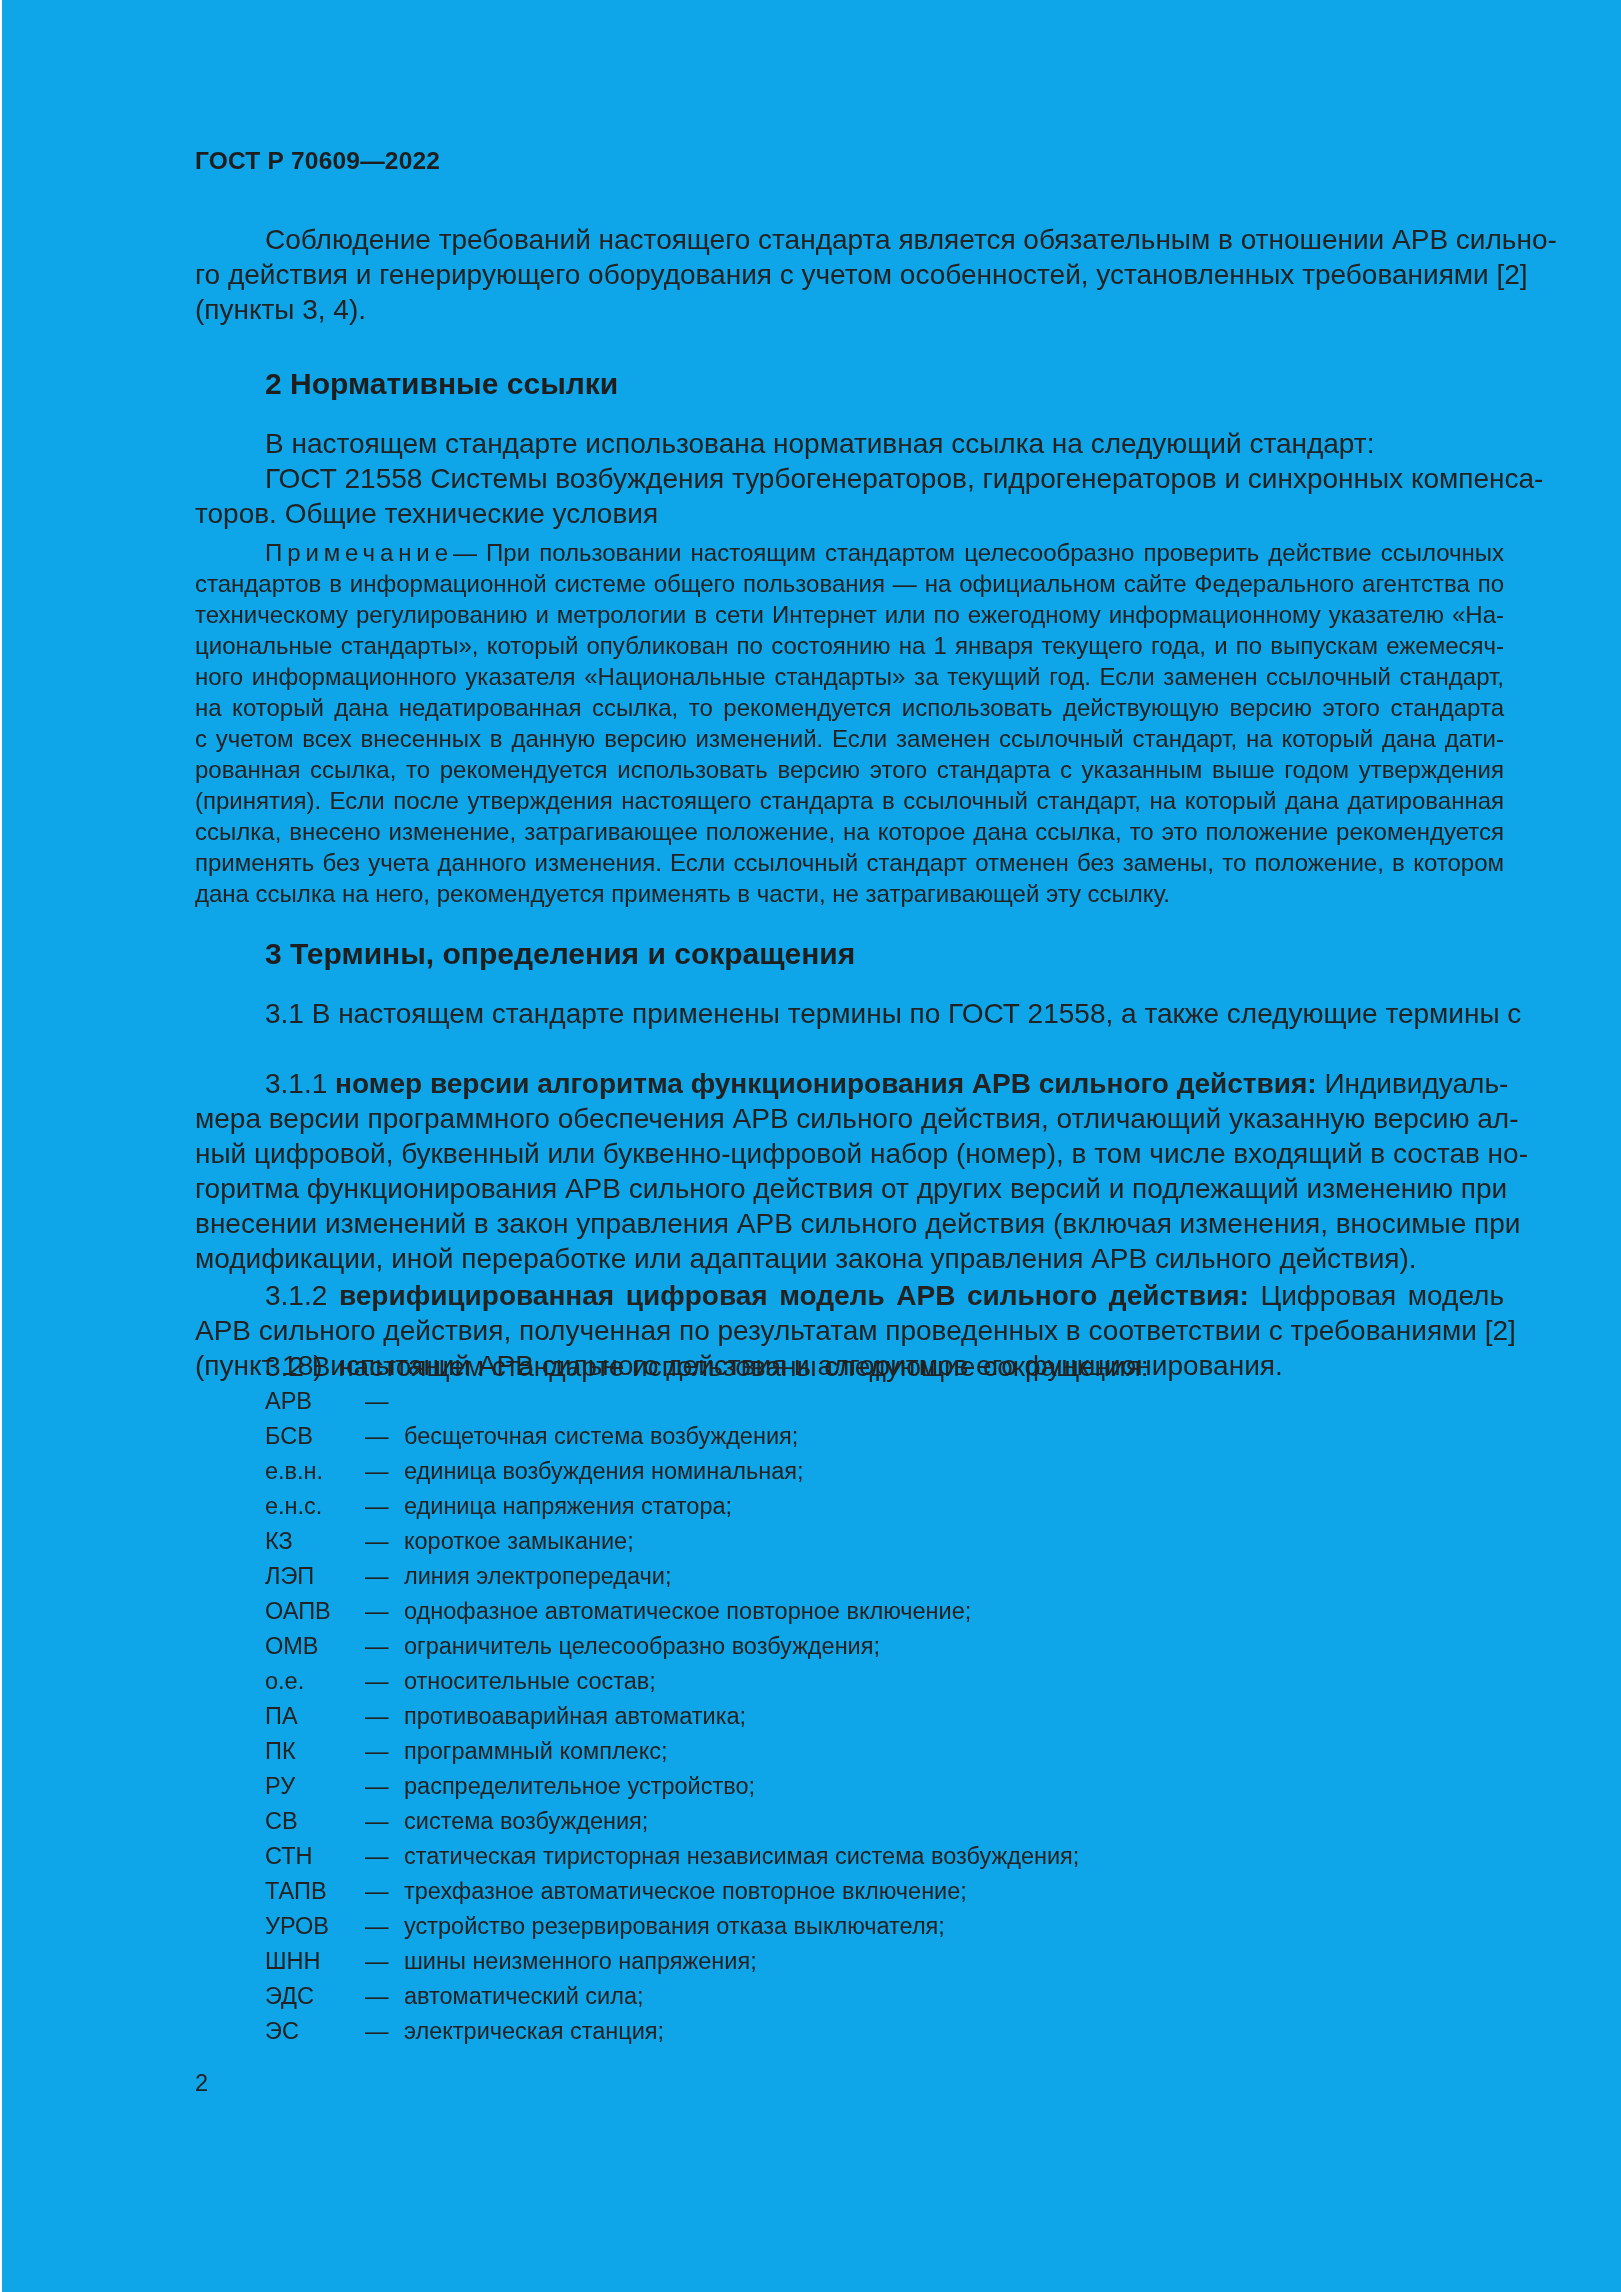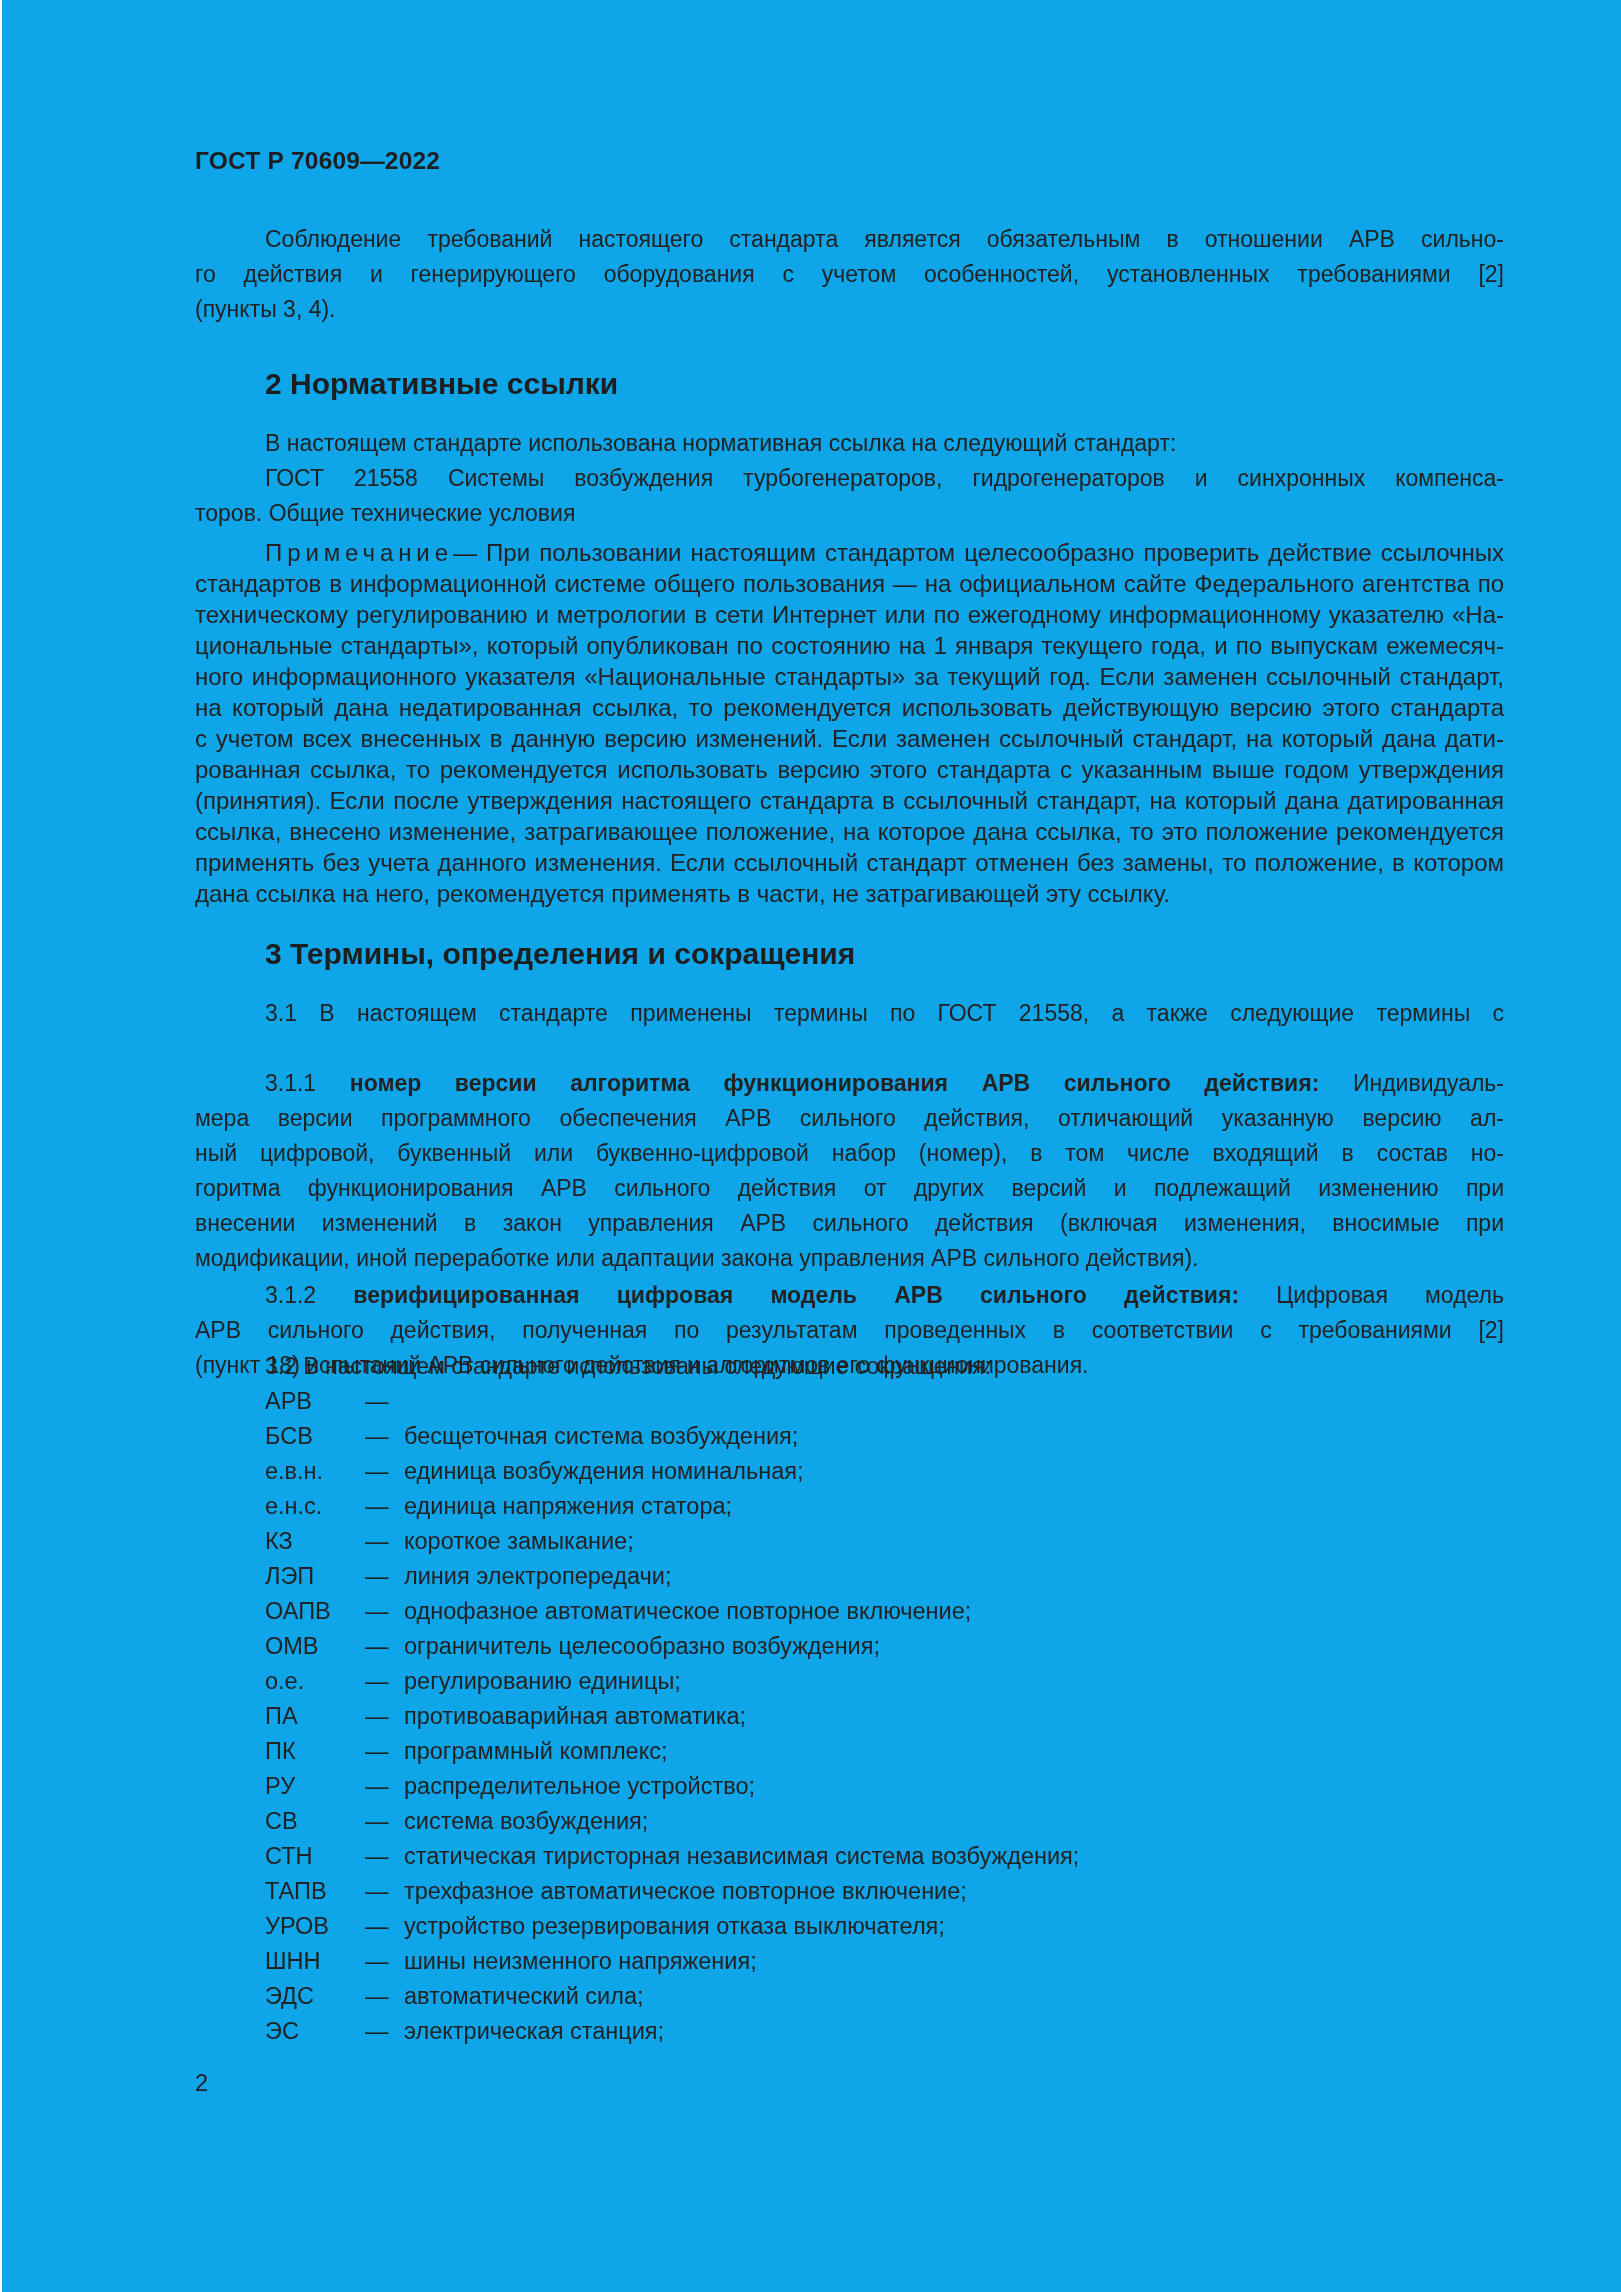--- a/index.html
+++ b/index.html
@@ -1,21 +1,21 @@
 <!DOCTYPE html>
 <html><head>
 <meta charset="utf-8">
 <style>
   html, body { margin: 0; padding: 0; background: #ffffff; }
   body { width: 1621px; height: 2293px; position: relative; overflow: hidden;
          font-family: "Liberation Sans", sans-serif; color: #222222; }
   .page { position: absolute; left: 2px; top: 0; width: 1621px; height: 2293px; background: #0ea5e9; }
   .doc-header { position: absolute; left: 193px; top: 147px; font-size: 24.5px; font-weight: bold; color: #1e1e1e; letter-spacing: 0.2px; }
   .block { position: absolute; left: 193px; width: 1309px; }
-  .line { display: block; white-space: nowrap; text-align: justify; text-align-last: justify; height: 35px; line-height: 35px; font-size: 23px; }
+  .line { display: block; white-space: nowrap; text-align: justify; text-align-last: justify; height: 35px; line-height: 35px; font-size: 28px; }
   .line.last { text-align-last: left; }
   .line.indent { padding-left: 70px; box-sizing: border-box; }
   .note .line { font-size: 24px; height: 31px; line-height: 31px; }
   .note .sp { letter-spacing: 4.9px; }
   .heading { position: absolute; left: 263px; font-size: 30px; font-weight: bold; color: #1e1e1e; white-space: nowrap; }
   .b { font-weight: bold; }
   .abbr-list { position: absolute; left: 263px; top: 1384px; }
   .abbr-row { height: 35px; line-height: 35px; font-size: 23.5px; white-space: nowrap; position: relative; width: 1078px; }
   .abbr-row .term { position: absolute; left: 0; }
   .abbr-row .dash { position: absolute; left: 100px; }
@@ -119,21 +119,21 @@
         <span class="def">однофазное автоматическое повторное включение;</span>
       </div>
       <div class="abbr-row">
         <span class="term">ОМВ</span>
         <span class="dash">—</span>
         <span class="def">ограничитель целесообразно возбуждения;</span>
       </div>
       <div class="abbr-row">
         <span class="term">о.е.</span>
         <span class="dash">—</span>
-        <span class="def">регулированию единицы;</span>
+        <span class="def">относительные состав;</span>
       </div>
       <div class="abbr-row">
         <span class="term">ПА</span>
         <span class="dash">—</span>
         <span class="def">противоаварийная автоматика;</span>
       </div>
       <div class="abbr-row">
         <span class="term">ПК</span>
         <span class="dash">—</span>
         <span class="def">программный комплекс;</span>

